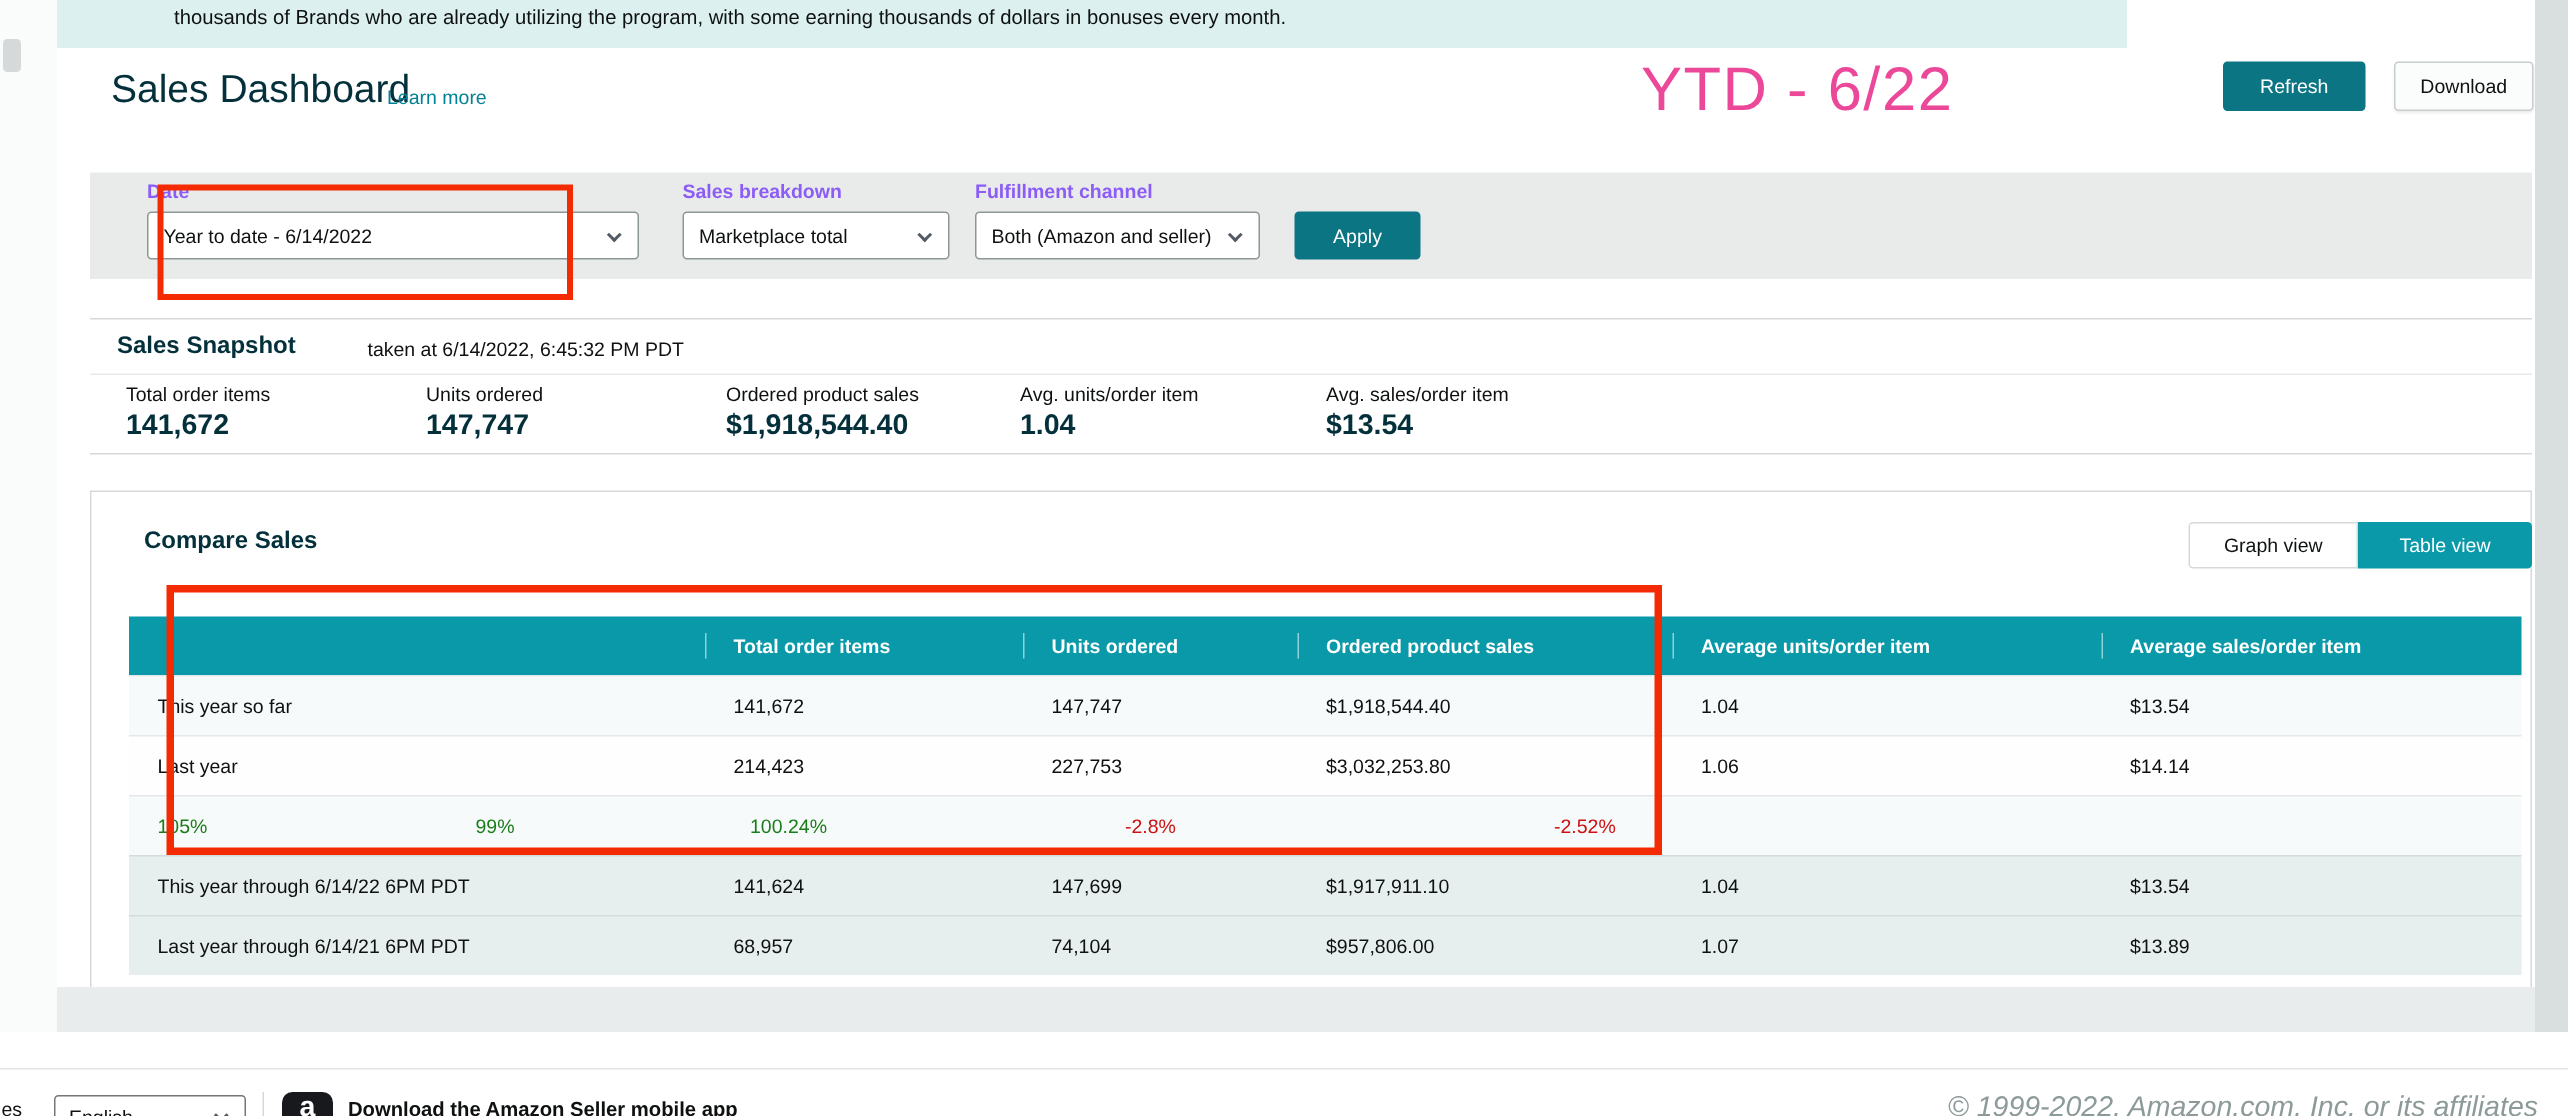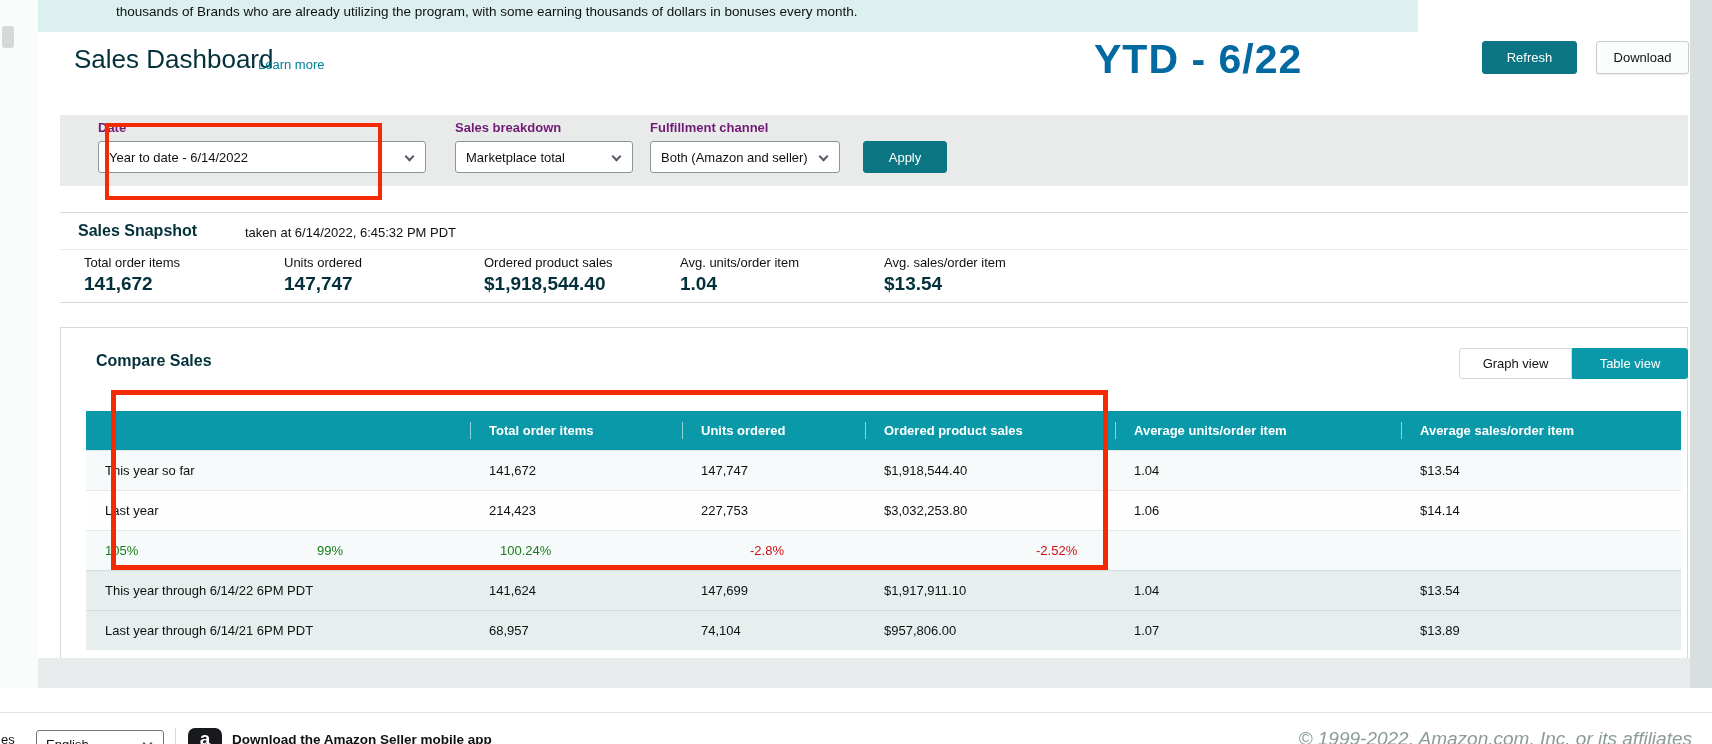--- a/index.html
+++ b/index.html
@@ -14,29 +14,29 @@
   .right-strip { position:absolute; left:1690px; top:0; width:22px; height:688px; background:#d9dede; }
   
   .content { position:absolute; left:38px; top:0; width:1652px; height:658px; background:#ffffff; }
   .banner {
     position:absolute; left:0; top:0; width:1380px; height:32px; background:#ddf0f0;
     padding:4px 0 0 78px; font-size:13.5px; color:#0f1111;
   }
   .page-title { position:absolute; left:36px; top:44px; font-size:26px; color:#03303a; }
   .learn-more { position:absolute; left:220px; top:57px; font-size:13px; color:#008296; cursor:pointer; }
   .annotation-ytd {
-    position:absolute; left:1056px; top:36px; font-size:41px; color:#0369a1;
-    letter-spacing:1px; font-weight:700;
+    position:absolute; left:1056px; top:36px; font-size:41px; color:#ec4899;
+    letter-spacing:1px; font-weight:400;
   }
   .btn { display:flex; align-items:center; justify-content:center; font-size:13px; border-radius:3px; cursor:pointer; }
   .btn-refresh  { position:absolute; left:1444px; top:41px; width:95px;  height:33px; background:#0c7584; color:#fff; border:1px solid #0c7584; }
   .btn-download { position:absolute; left:1558px; top:41px; width:93px;  height:33px; background:#fbfcfc; color:#0f1111; border:1px solid #c8cdcd; box-shadow:0 1px 2px rgba(0,0,0,.08); }
   
   .filters { position:absolute; left:22px; top:115px; width:1628px; height:71px; background:#e9ebeb; }
-  .f-label { position:absolute; top:5px; font-size:13px; font-weight:bold; color:#701a75; }
+  .f-label { position:absolute; top:5px; font-size:13px; font-weight:bold; color:#8b5cf6; }
   .sel {
     position:absolute; top:26px; height:32px; background:#fff; border:1px solid #8d9696;
     border-radius:3px; font-size:13px; display:flex; align-items:center; padding-left:10px; cursor:pointer;
   }
   .chev { position:absolute; right:12px; top:11px; width:7px; height:7px;
     border-right:2px solid #545b64; border-bottom:2px solid #545b64; transform:rotate(45deg); }
   .btn-apply { position:absolute; left:803px; top:26px; width:84px; height:32px; background:#0c7584; color:#fff; border:1px solid #0c7584; }
   
   .snapshot { position:absolute; left:22px; top:212px; width:1628px; height:91px; background:#fff;
     border-top:1px solid #d5d9d9; border-bottom:1px solid #d5d9d9; }

